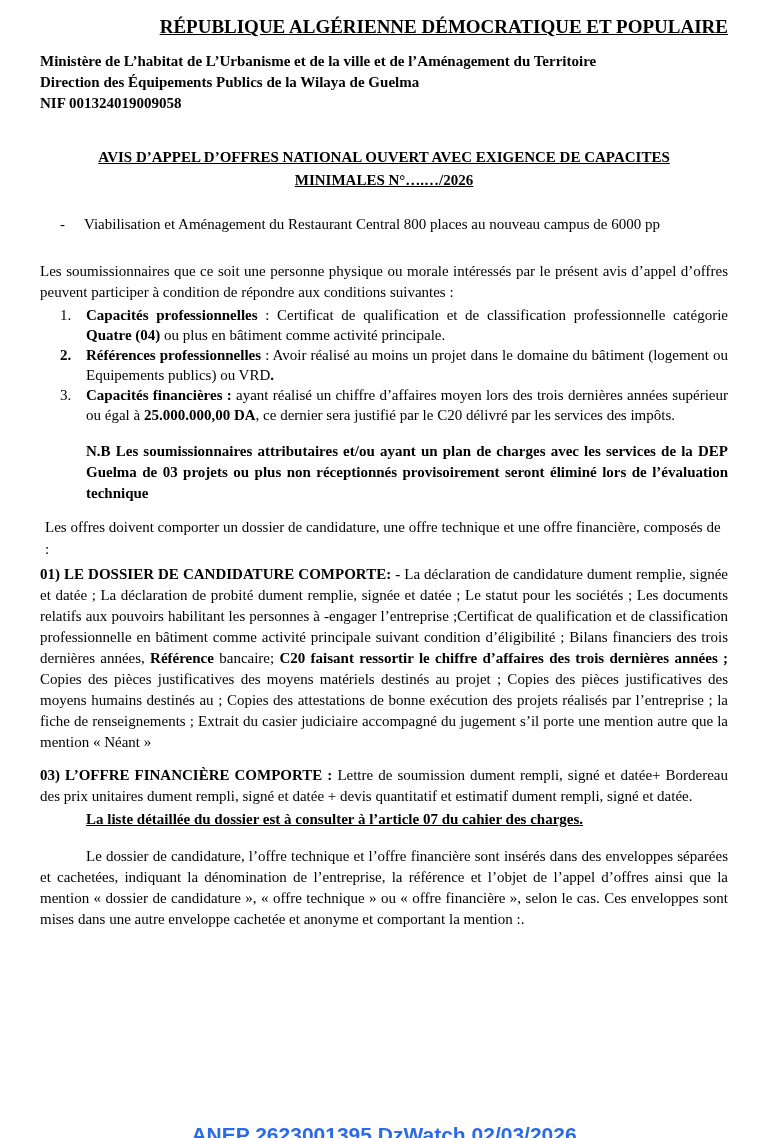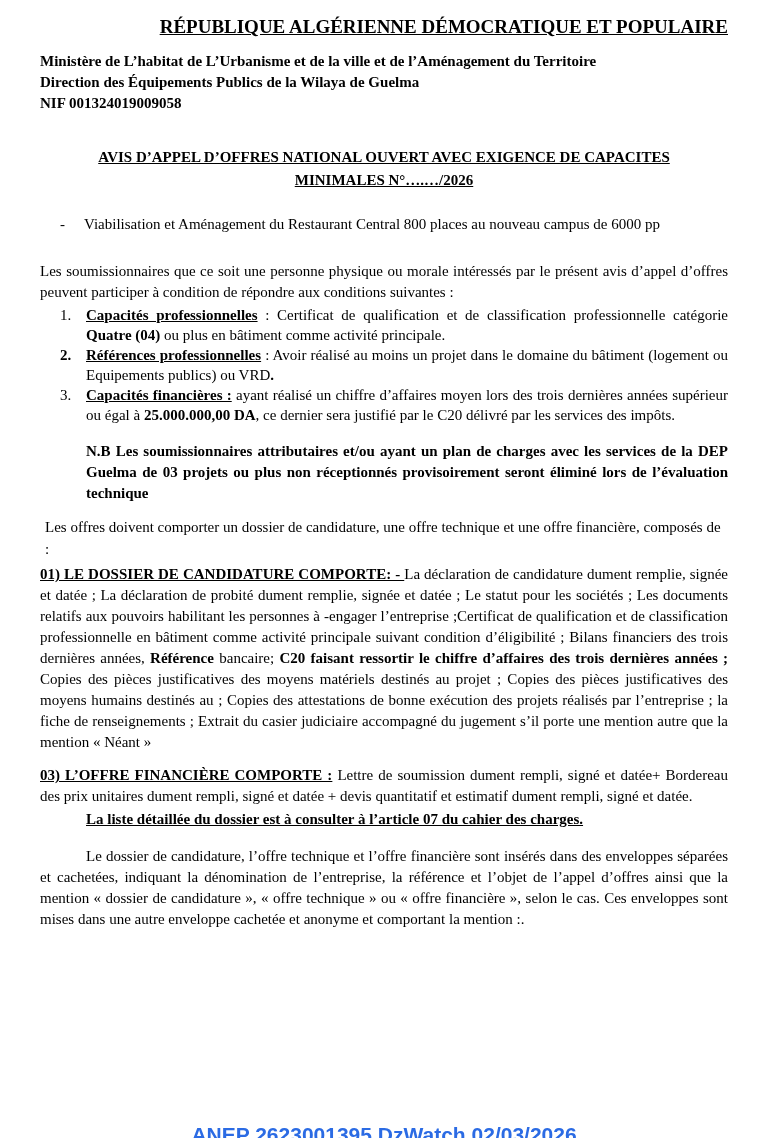--- a/index.html
+++ b/index.html
@@ -9,21 +9,21 @@
     background:#ffffff;
     box-sizing:border-box;
     padding:16px 40px 0 40px;
     font-family:"Liberation Serif","DejaVu Serif",serif;
     font-size:15px;
     line-height:21px;
     color:#000000;
     overflow:hidden;
   }
   .b{font-weight:bold;}
-  .u{text-decoration:underline;margin-top:42px;}
+  .u{margin-top:42px;}
   .republic-title{
     font-weight:bold;text-decoration:underline;text-align:right;
     font-size:19px;margin-bottom:14px;
   }
   .ministry-block{font-weight:bold;margin-bottom:32px;}
   .notice-title{
     font-weight:bold;text-align:center;font-size:15px;
     margin:0 30px 22px 30px;line-height:23px;
   }
   .notice-title div{text-decoration:underline;}

